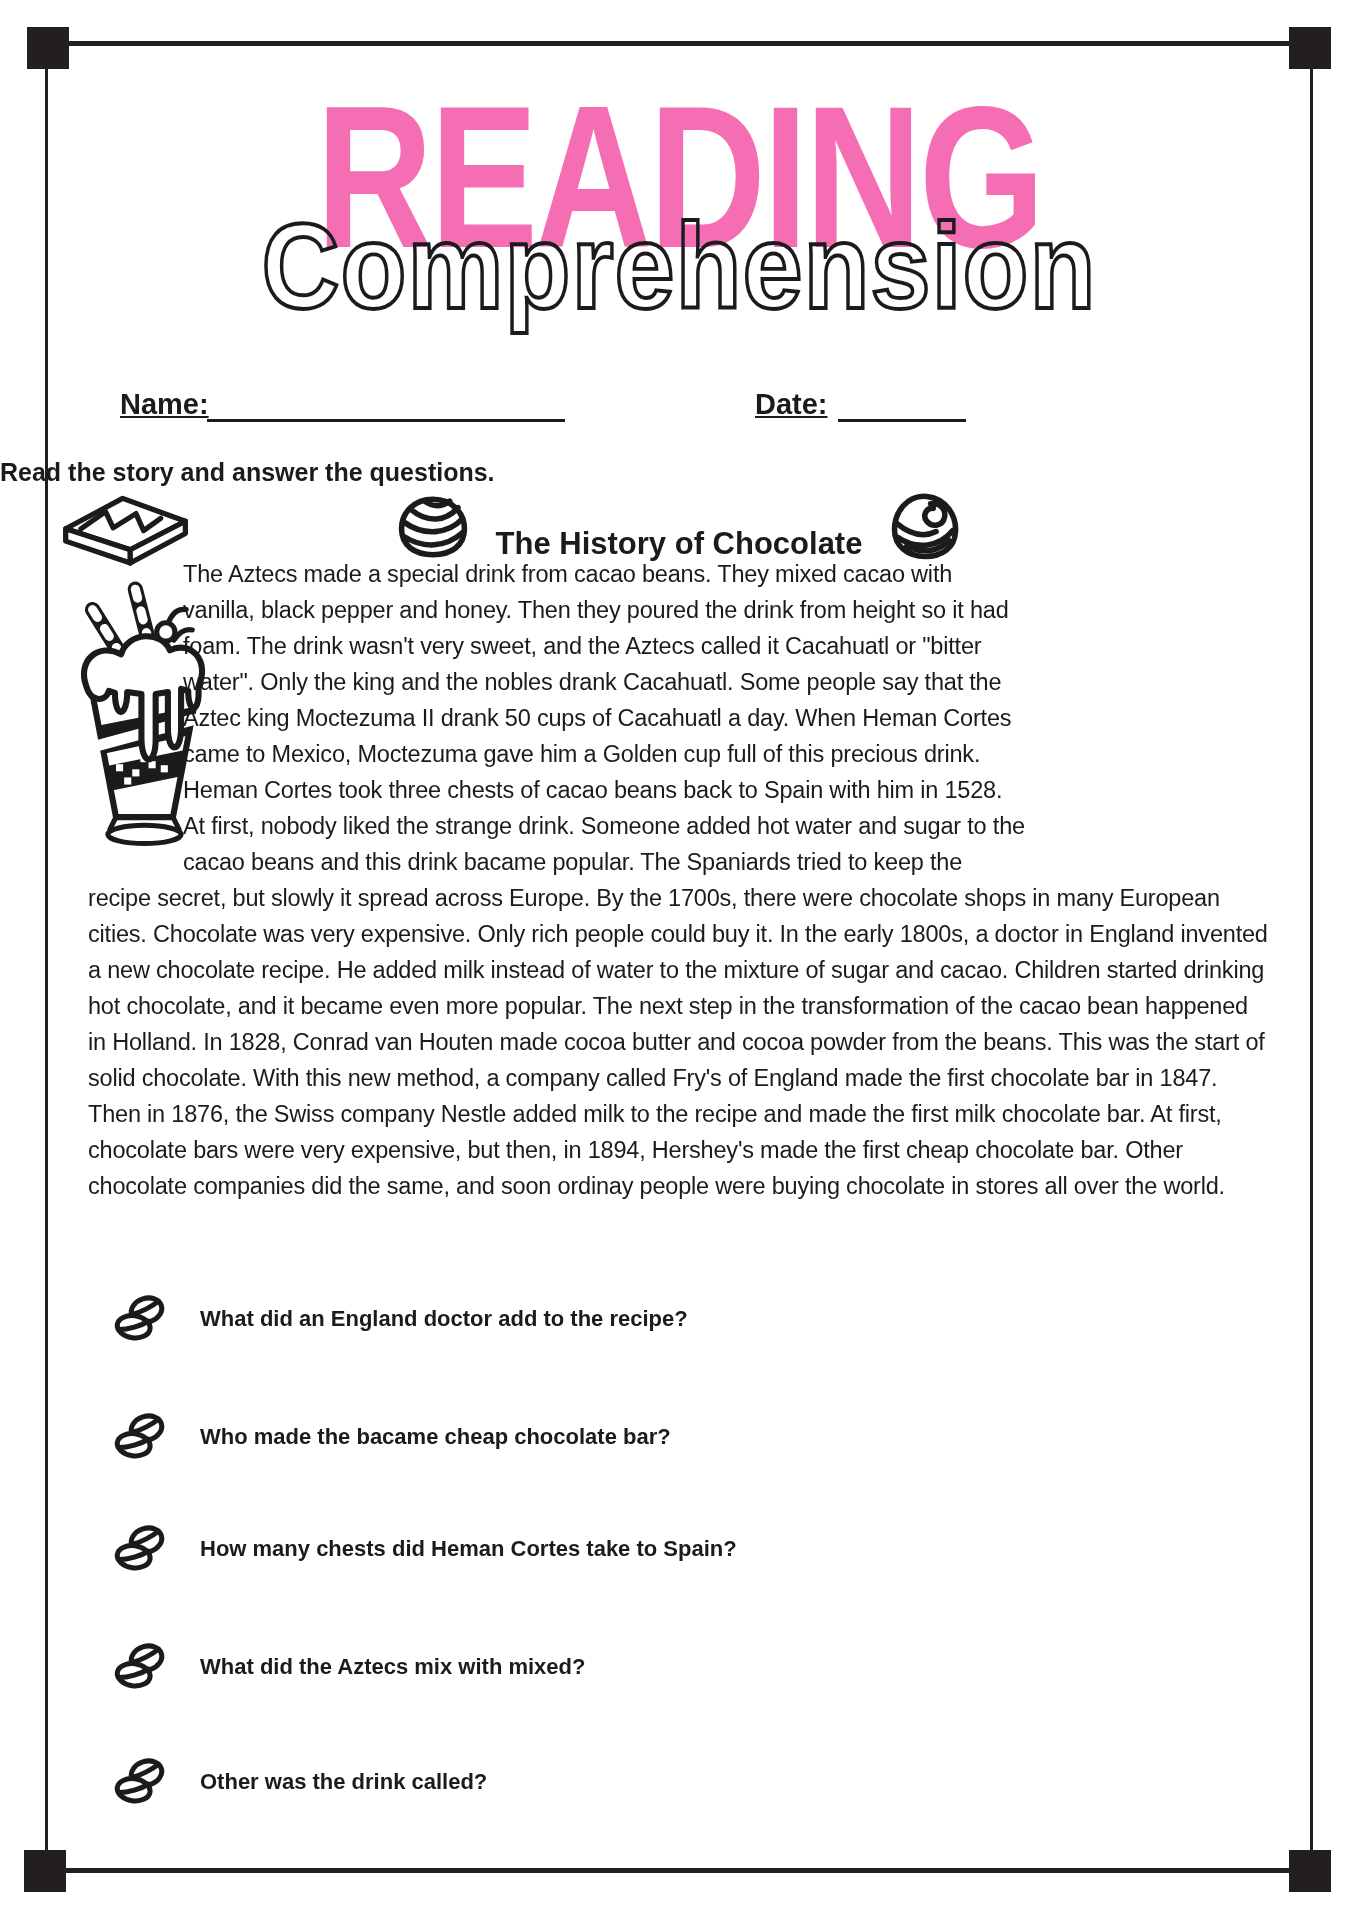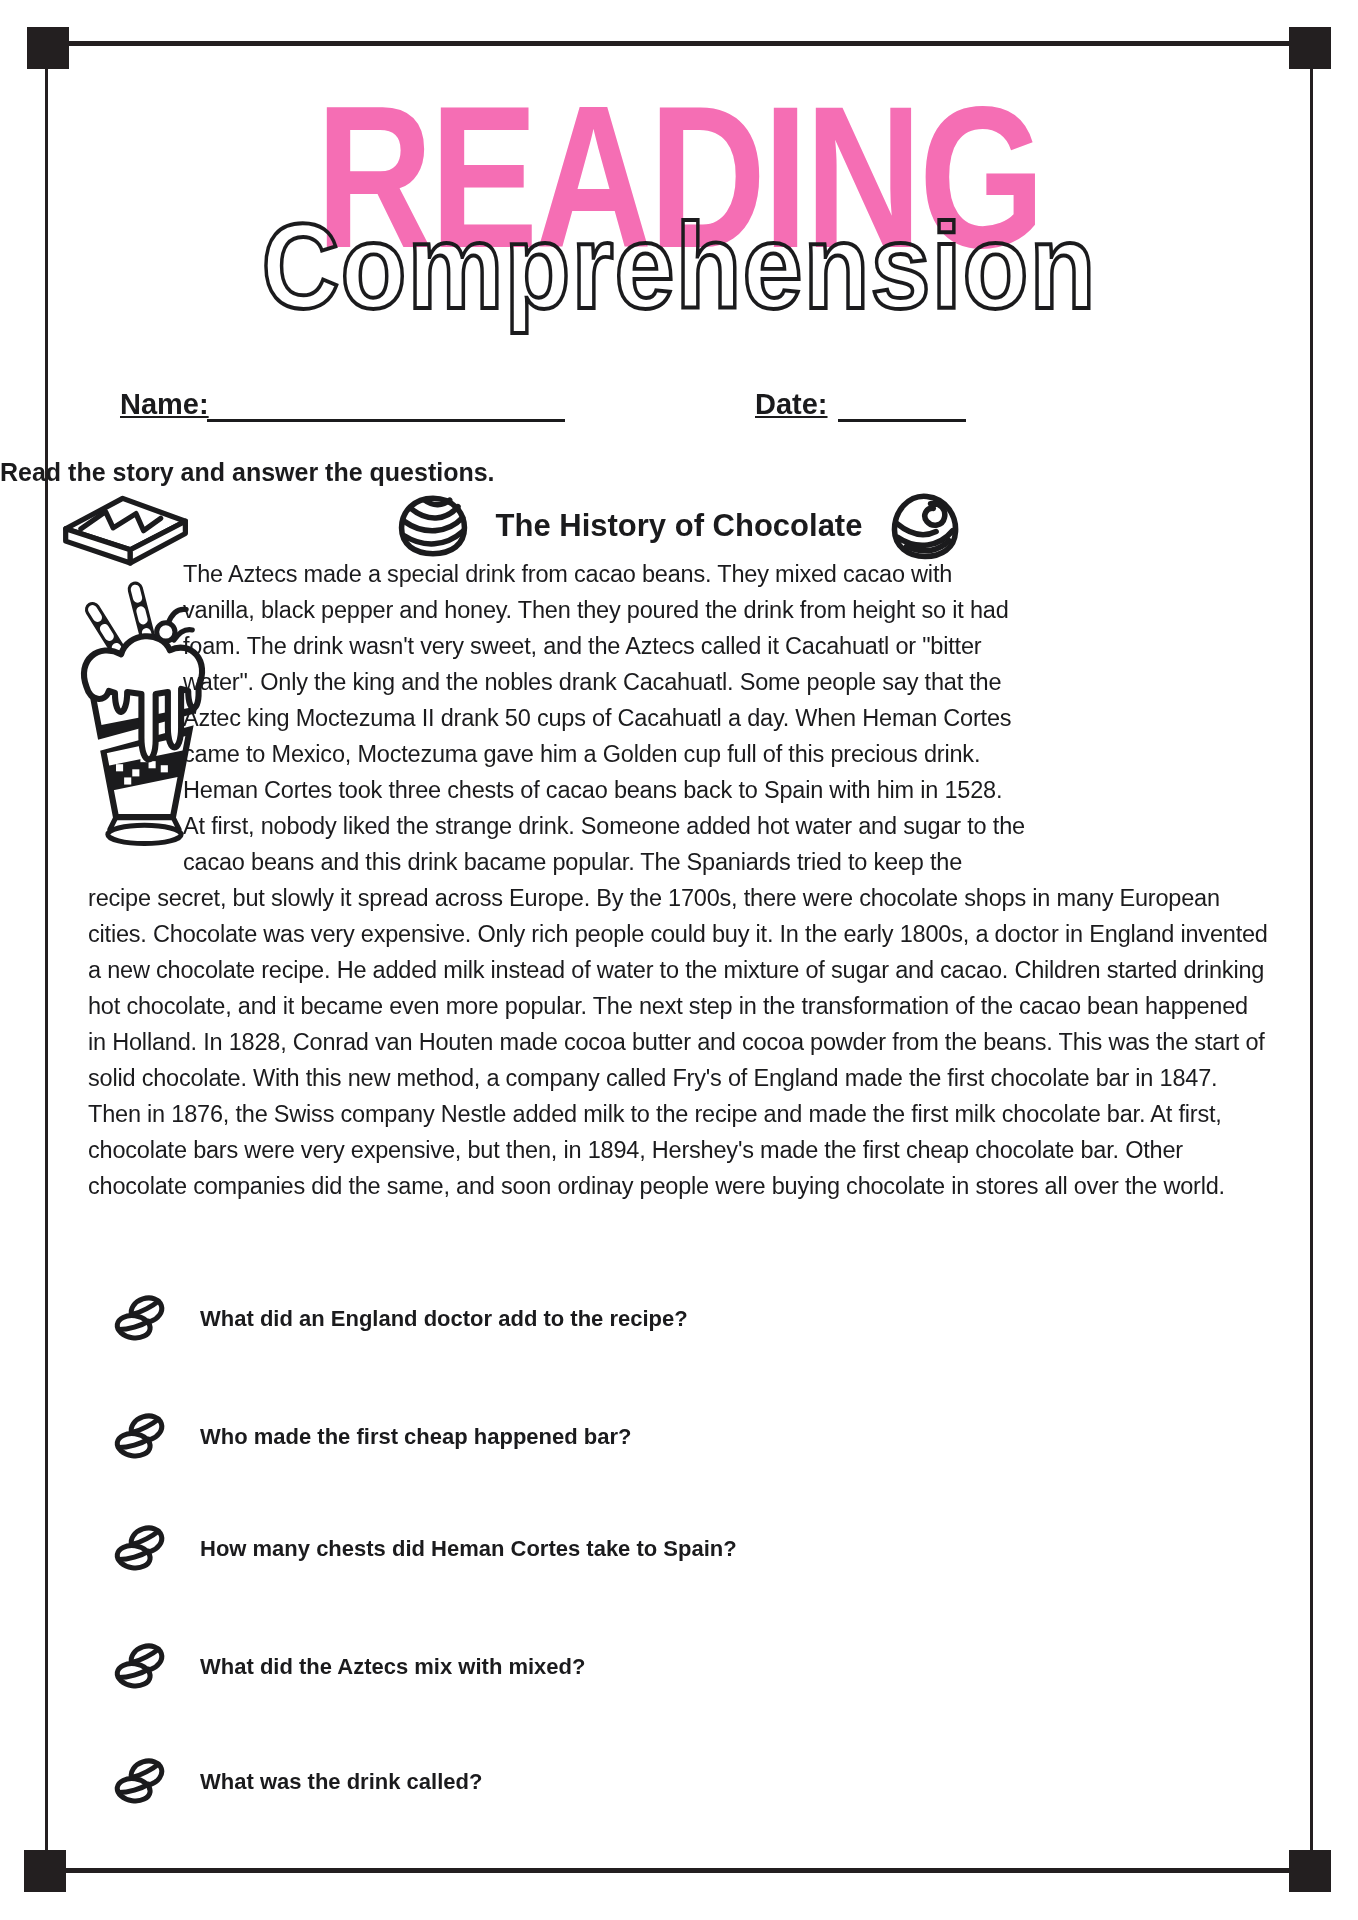--- a/index.html
+++ b/index.html
@@ -44,21 +44,21 @@
   #name-line{left:207px;width:358px;}
   #date-line{left:838px;width:128px;}
 
   
   .instruction{
     position:absolute;left:0;top:458px;width:1165px;text-align:left;
     font-size:25px;font-weight:600;
   }
   .story-title-row{
     position:absolute;left:0;right:0;top:490px;
-    display:flex;justify-content:center;align-items:center;gap:26px;
+    display:flex;justify-content:center;align-items:flex-end;gap:26px;
   }
   .story-title-row .title-text{font-size:31px;font-weight:600;}
 
   
   .story{
     position:absolute;left:88px;top:556px;width:1182px;
     font-size:23.5px;line-height:36px;letter-spacing:-0.2px;
     font-weight:500;text-align:left;
   }
   .spacer-left{float:left;width:95px;height:300px;}
@@ -182,21 +182,21 @@
 
 <div class="question-row" id="q2">
   <svg class="bean-icon" viewBox="0 0 72 58">
     <g stroke="#1b1b1d" fill="#fff" stroke-width="5.5" stroke-linecap="round">
       <ellipse cx="42" cy="20" rx="17" ry="13" transform="rotate(-18 42 20)"></ellipse>
       <path d="M28 24 C36 22 48 16 55 10" fill="none"></path>
       <ellipse cx="28" cy="38" rx="18" ry="12" transform="rotate(8 28 38)"></ellipse>
       <path d="M12 41 C22 41 36 37 44 32" fill="none"></path>
     </g>
   </svg>
-  <div class="q-text">Who made the first cheap happened bar?</div>
+  <div class="q-text">Who made the bacame cheap chocolate bar?</div>
 </div>
 
 <div class="question-row" id="q3">
   <svg class="bean-icon" viewBox="0 0 72 58">
     <g stroke="#1b1b1d" fill="#fff" stroke-width="5.5" stroke-linecap="round">
       <ellipse cx="42" cy="20" rx="17" ry="13" transform="rotate(-18 42 20)"></ellipse>
       <path d="M28 24 C36 22 48 16 55 10" fill="none"></path>
       <ellipse cx="28" cy="38" rx="18" ry="12" transform="rotate(8 28 38)"></ellipse>
       <path d="M12 41 C22 41 36 37 44 32" fill="none"></path>
     </g>
@@ -218,14 +218,14 @@
 
 <div class="question-row" id="q5">
   <svg class="bean-icon" viewBox="0 0 72 58">
     <g stroke="#1b1b1d" fill="#fff" stroke-width="5.5" stroke-linecap="round">
       <ellipse cx="42" cy="20" rx="17" ry="13" transform="rotate(-18 42 20)"></ellipse>
       <path d="M28 24 C36 22 48 16 55 10" fill="none"></path>
       <ellipse cx="28" cy="38" rx="18" ry="12" transform="rotate(8 28 38)"></ellipse>
       <path d="M12 41 C22 41 36 37 44 32" fill="none"></path>
     </g>
   </svg>
-  <div class="q-text">What was the drink called?</div>
+  <div class="q-text">Other was the drink called?</div>
 </div>
 
 </body></html>

